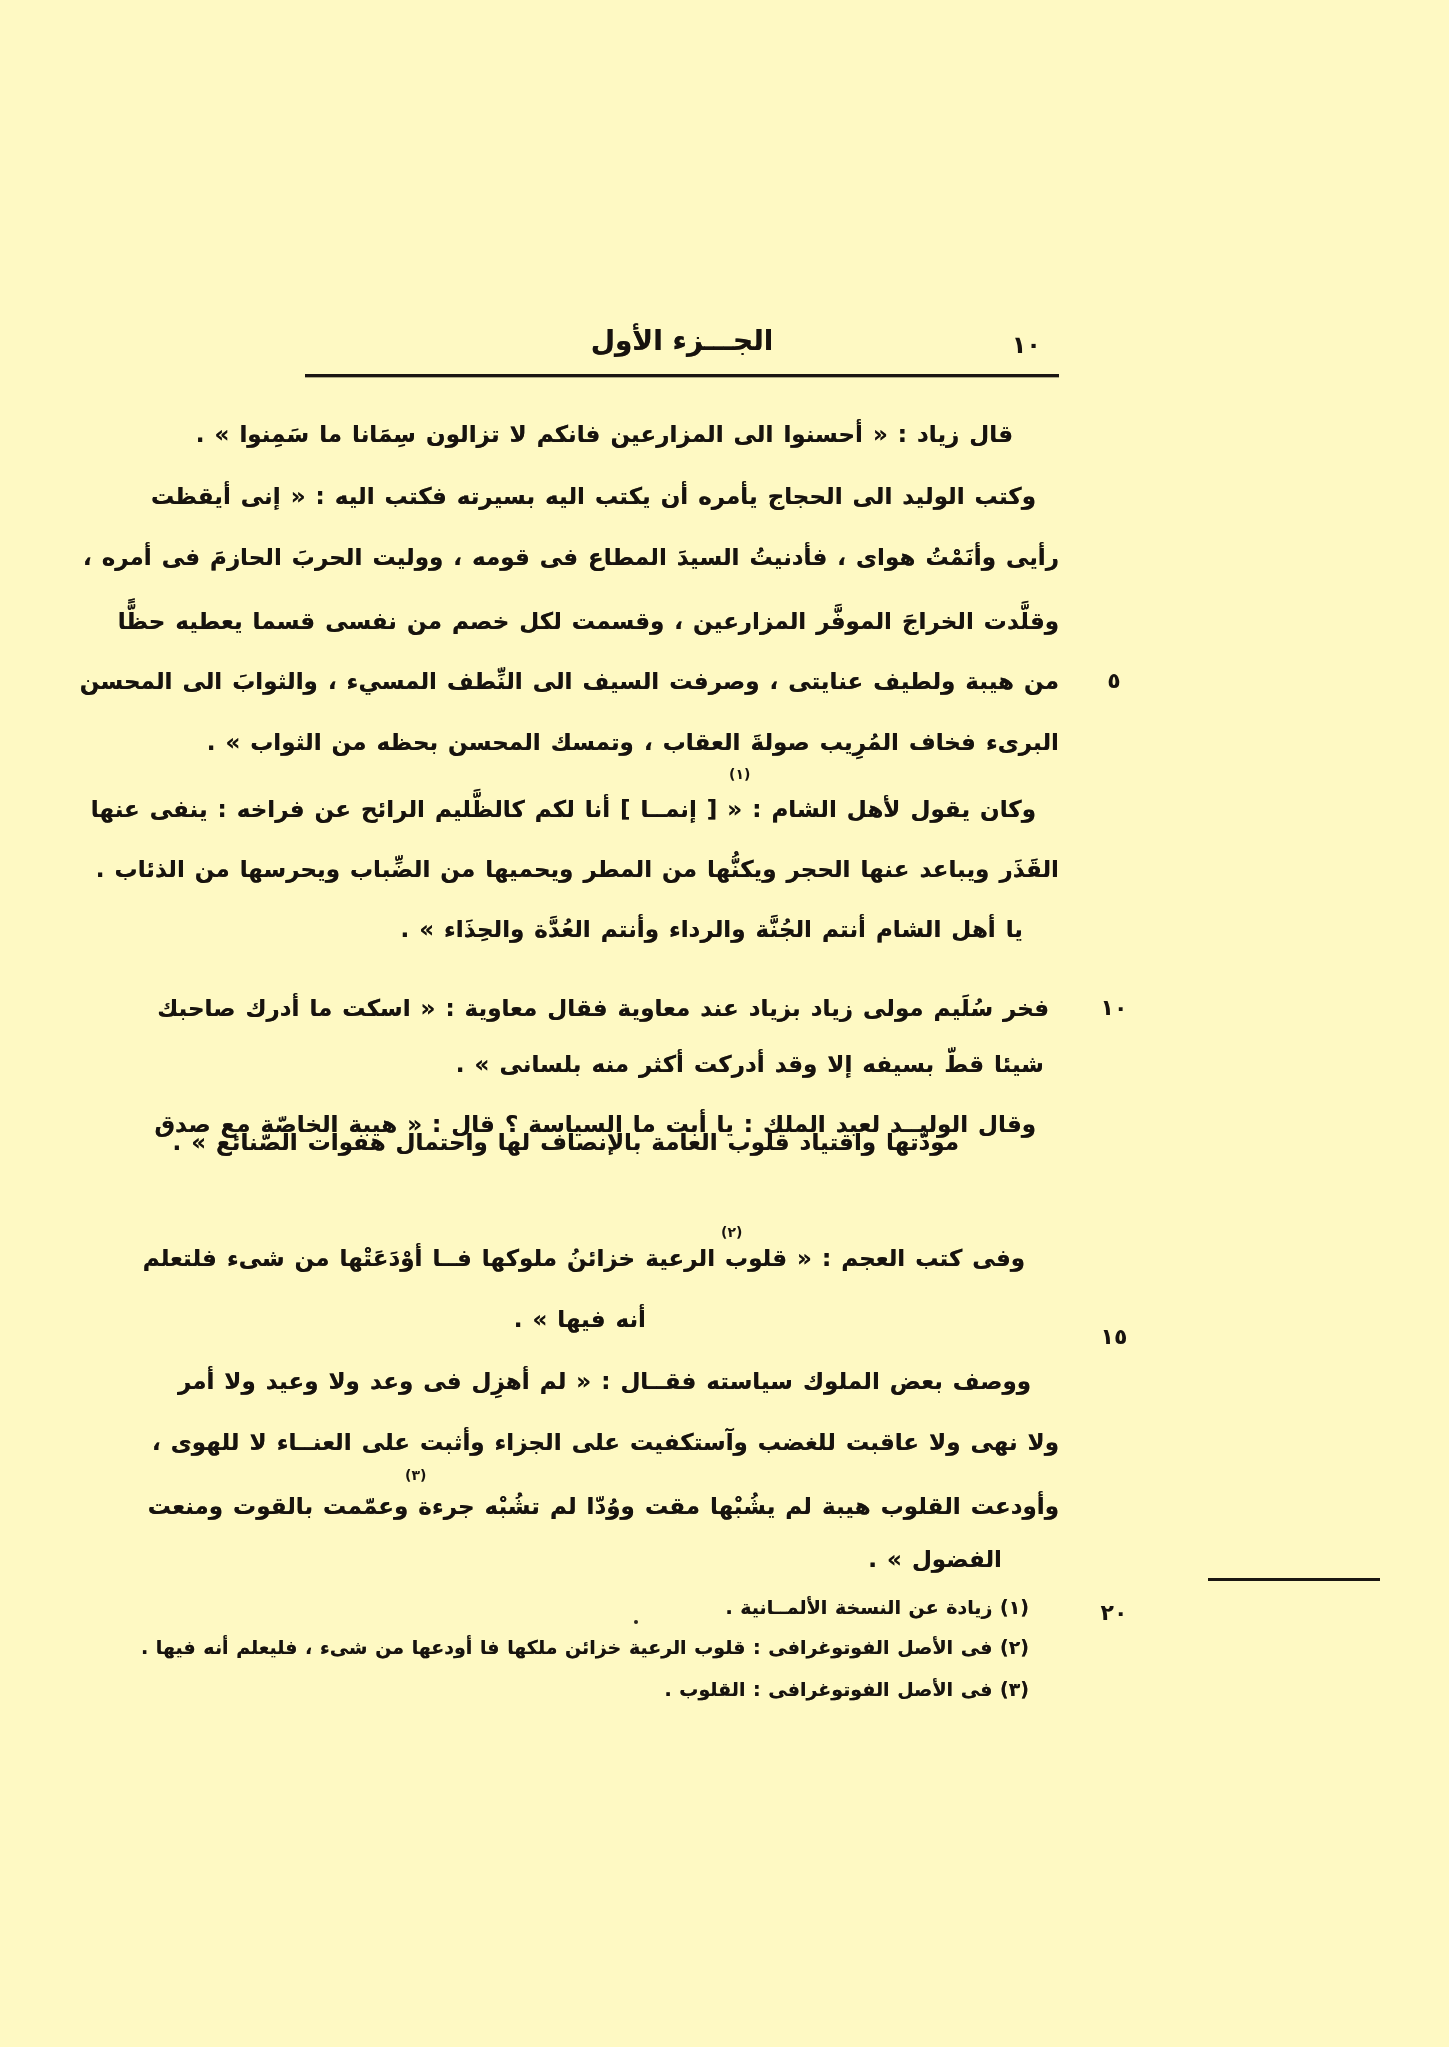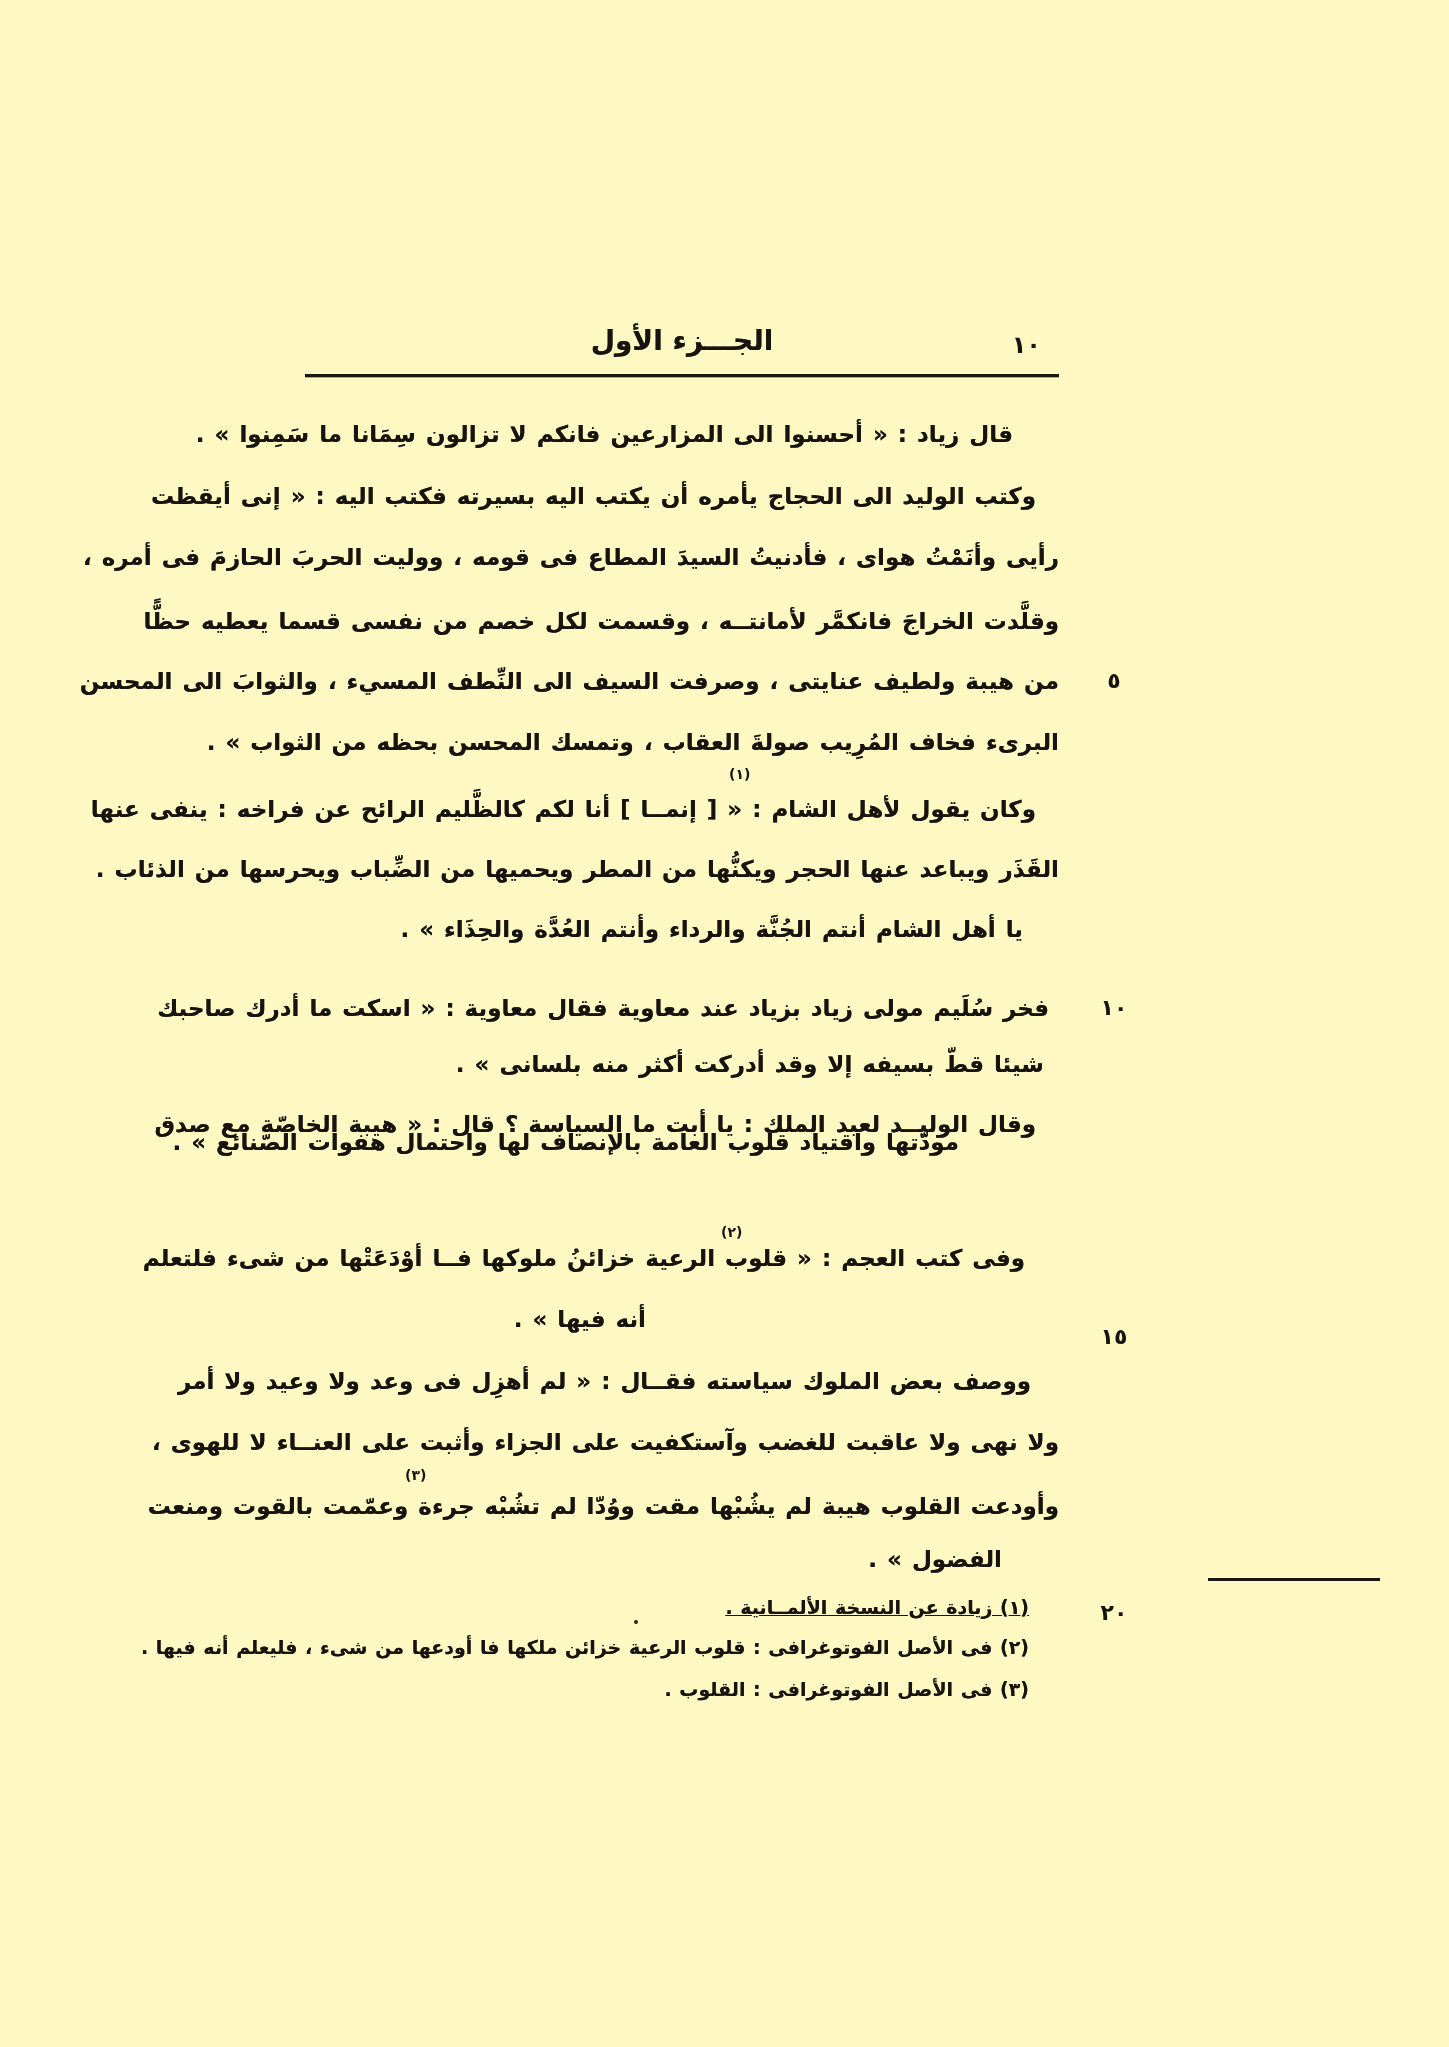--- a/index.html
+++ b/index.html
@@ -61,21 +61,21 @@
   .fn-rule{
     position:absolute;top:1578px;left:903px;width:172px;height:3px;
     background:#1b1712;
   }
   .fn{
     position:absolute;right:30px;
     font-size:19px;font-weight:700;line-height:1.4;
     white-space:nowrap;text-align:right;word-spacing:1px;
     text-shadow:0 0 .5px rgba(23,19,14,.6);
   }
-  .f1{top:1594px;text-decoration:underline;}
+  .f1{top:1594px;}
   .f2{top:1634px;}
   .f3{top:1676px;}
   
   .mn{
     position:absolute;left:1088px;width:52px;
     font-size:22px;font-weight:700;text-align:center;
   }
   .mn5 {top:668px;}
   .mn10{top:995px;}
   .mn15{top:1324px;}
@@ -99,21 +99,21 @@
   <div class="textblock">
 
     <div class="hdr-title">الجـــزء الأول</div>
     <div class="hdr-page-num">١٠</div>
     <div class="hdr-rule"></div>
 
     <div class="bl l1 ra">قال زياد : « أحسنوا الى المزارعين فانكم لا تزالون سِمَانا ما سَمِنوا » .</div>
 
     <div class="bl l3 ju">رأيى وأنَمْتُ هواى ، فأدنيتُ السيدَ المطاع فى قومه ، ووليت الحربَ الحازمَ فى أمره ،</div>
     <div class="bl l2 ju">وكتب الوليد الى الحجاج يأمره أن يكتب اليه بسيرته فكتب اليه : « إنى أيقظت</div>
-    <div class="bl l4 ju">وقلَّدت الخراجَ فانكمَّر لأمانتــه ، وقسمت لكل خصم من نفسى قسما يعطيه حظًّا</div>
+    <div class="bl l4 ju">وقلَّدت الخراجَ الموفَّر المزارعين ، وقسمت لكل خصم من نفسى قسما يعطيه حظًّا</div>
     <div class="bl l5 ju">من هيبة ولطيف عنايتى ، وصرفت السيف الى النِّطف المسيء ، والثوابَ الى المحسن</div>
     <div class="bl l6 ra">البرىء فخاف المُرِيب صولةَ العقاب ، وتمسك المحسن بحظه من الثواب » .</div>
 
     <div class="bl l7 ju">وكان يقول لأهل الشام : « [ إنمــا ] أنا لكم كالظَّليم الرائح عن فراخه : ينفى عنها</div>
     <div class="bl l8 ju">القَذَر ويباعد عنها الحجر ويكنُّها من المطر ويحميها من الضِّباب ويحرسها من الذئاب .</div>
     <div class="bl l9 ra">يا أهل الشام أنتم الجُنَّة والرداء وأنتم العُدَّة والحِذَاء » .</div>
 
     <div class="bl l10 ju">فخر سُلَيم مولى زياد بزياد عند معاوية فقال معاوية : « اسكت ما أدرك صاحبك</div>
     <div class="bl l11 ra">شيئا قطّ بسيفه إلا وقد أدركت أكثر منه بلسانى » .</div>
 

